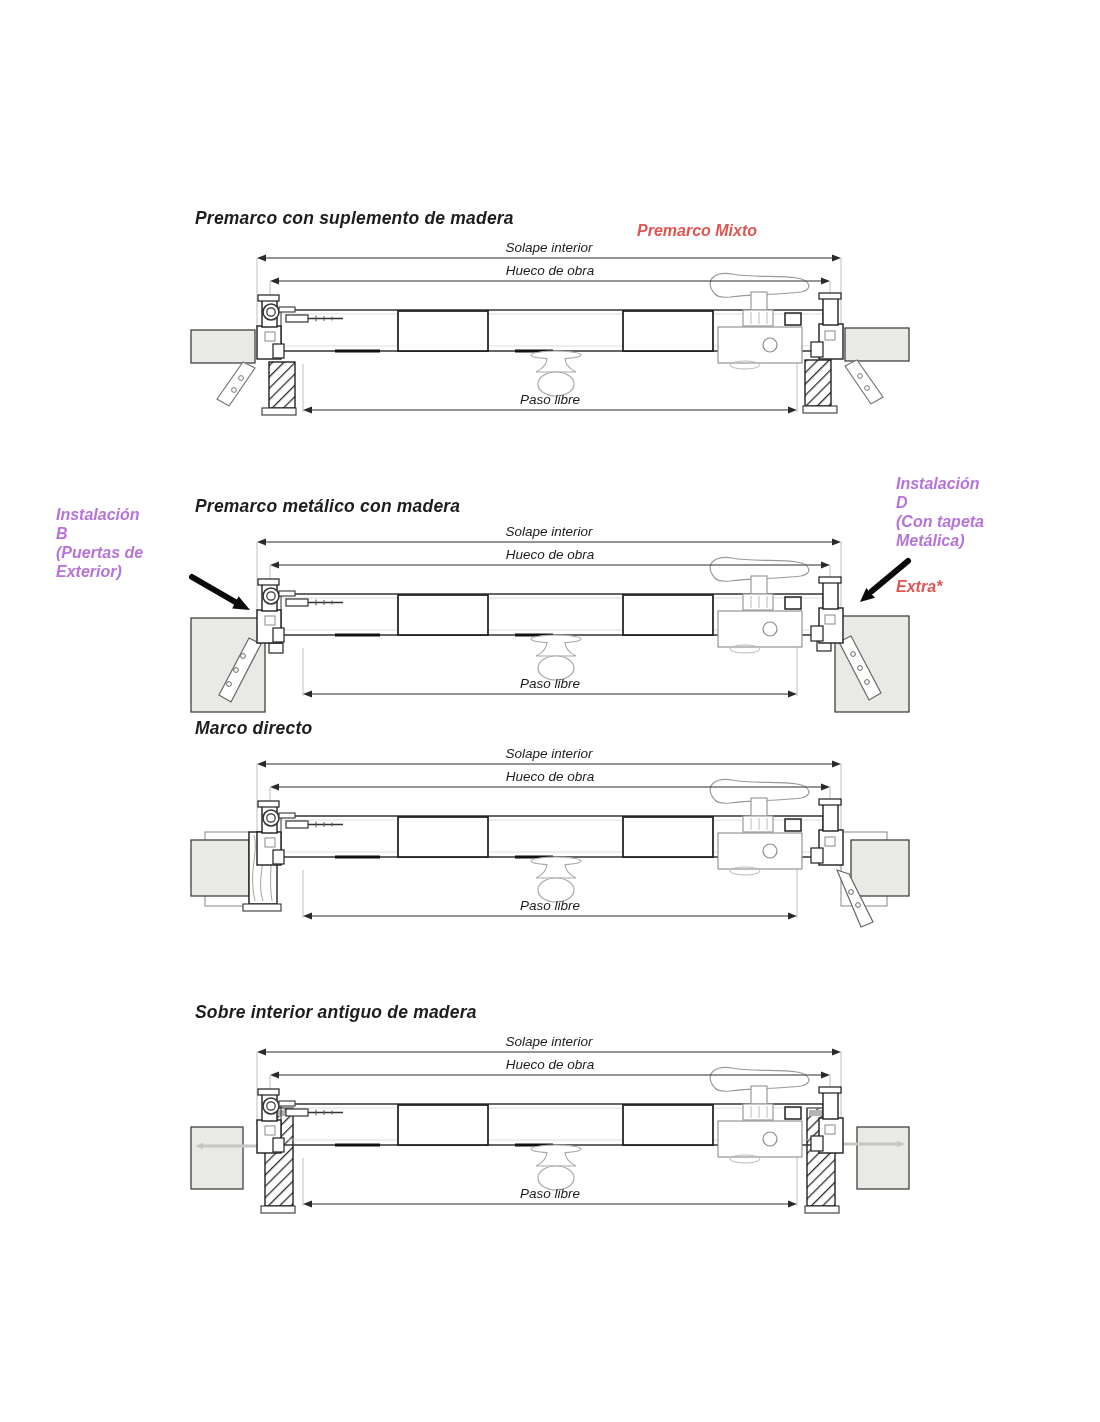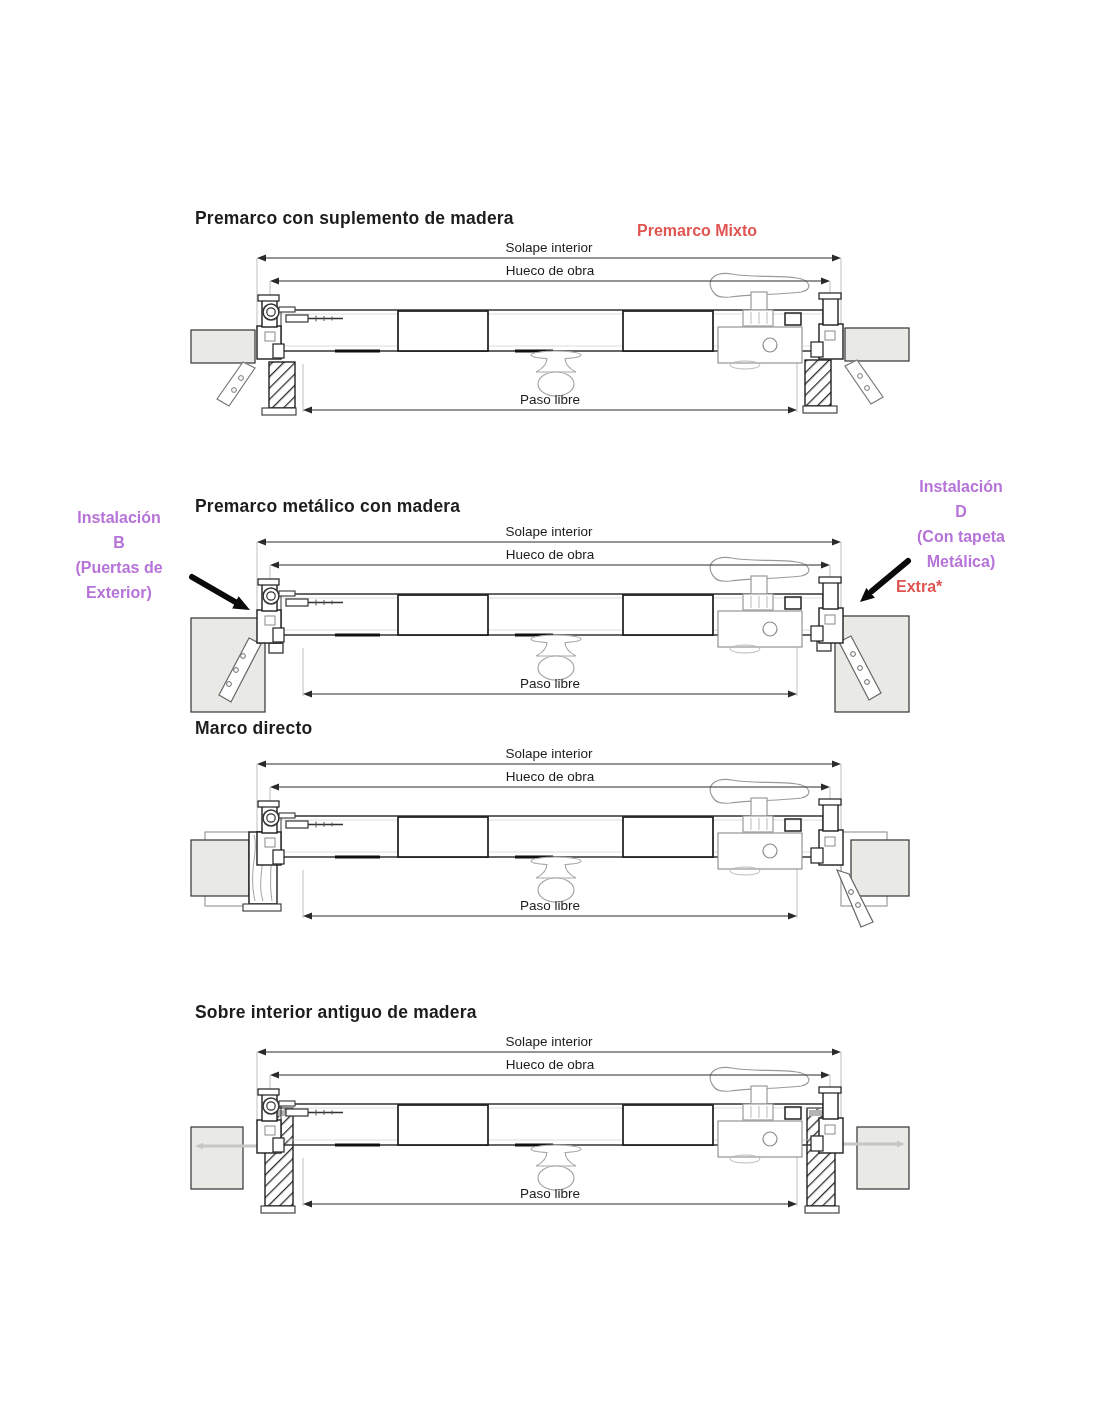--- a/index.html
+++ b/index.html
@@ -1,22 +1,22 @@
 <!DOCTYPE html>
 <html style="--accent-red: #e05551; --accent-purple: #b673d8;"><head>
 <meta charset="utf-8">
 <style>
   html,body{margin:0;padding:0;background:#fff;}
   .page{position:relative;width:1100px;height:1422px;background:#ffffff;
-        font-family:"Liberation Sans",sans-serif;overflow:hidden;}
+        font-family:"Liberation Sans",sans-serif;overflow:hidden;font-style:italic;}
   .sec-title{position:absolute;margin:0;font-size:17.5px;font-weight:700;color:#1d1d1d;
              letter-spacing:.2px;white-space:nowrap;}
   .red-note{position:absolute;font-size:16px;font-weight:700;color:var(--accent-red,#e05551);white-space:nowrap;}
   .purple-note{position:absolute;font-size:16px;font-weight:700;color:var(--accent-purple,#b673d8);
-               text-align:center;line-height:25px;white-space:pre-line;}
+               text-align:left;line-height:19px;white-space:pre-line;}
   .red-extra{position:absolute;font-size:16px;font-weight:700;color:var(--accent-red,#e05551);text-align:left;}
   svg.diagram{position:absolute;}
   .note-arrow{position:absolute;z-index:5;}
   svg text{font-family:"Liberation Sans",sans-serif;}
 </style>
 </head>
 <body>
 
 <div class="page">
 

